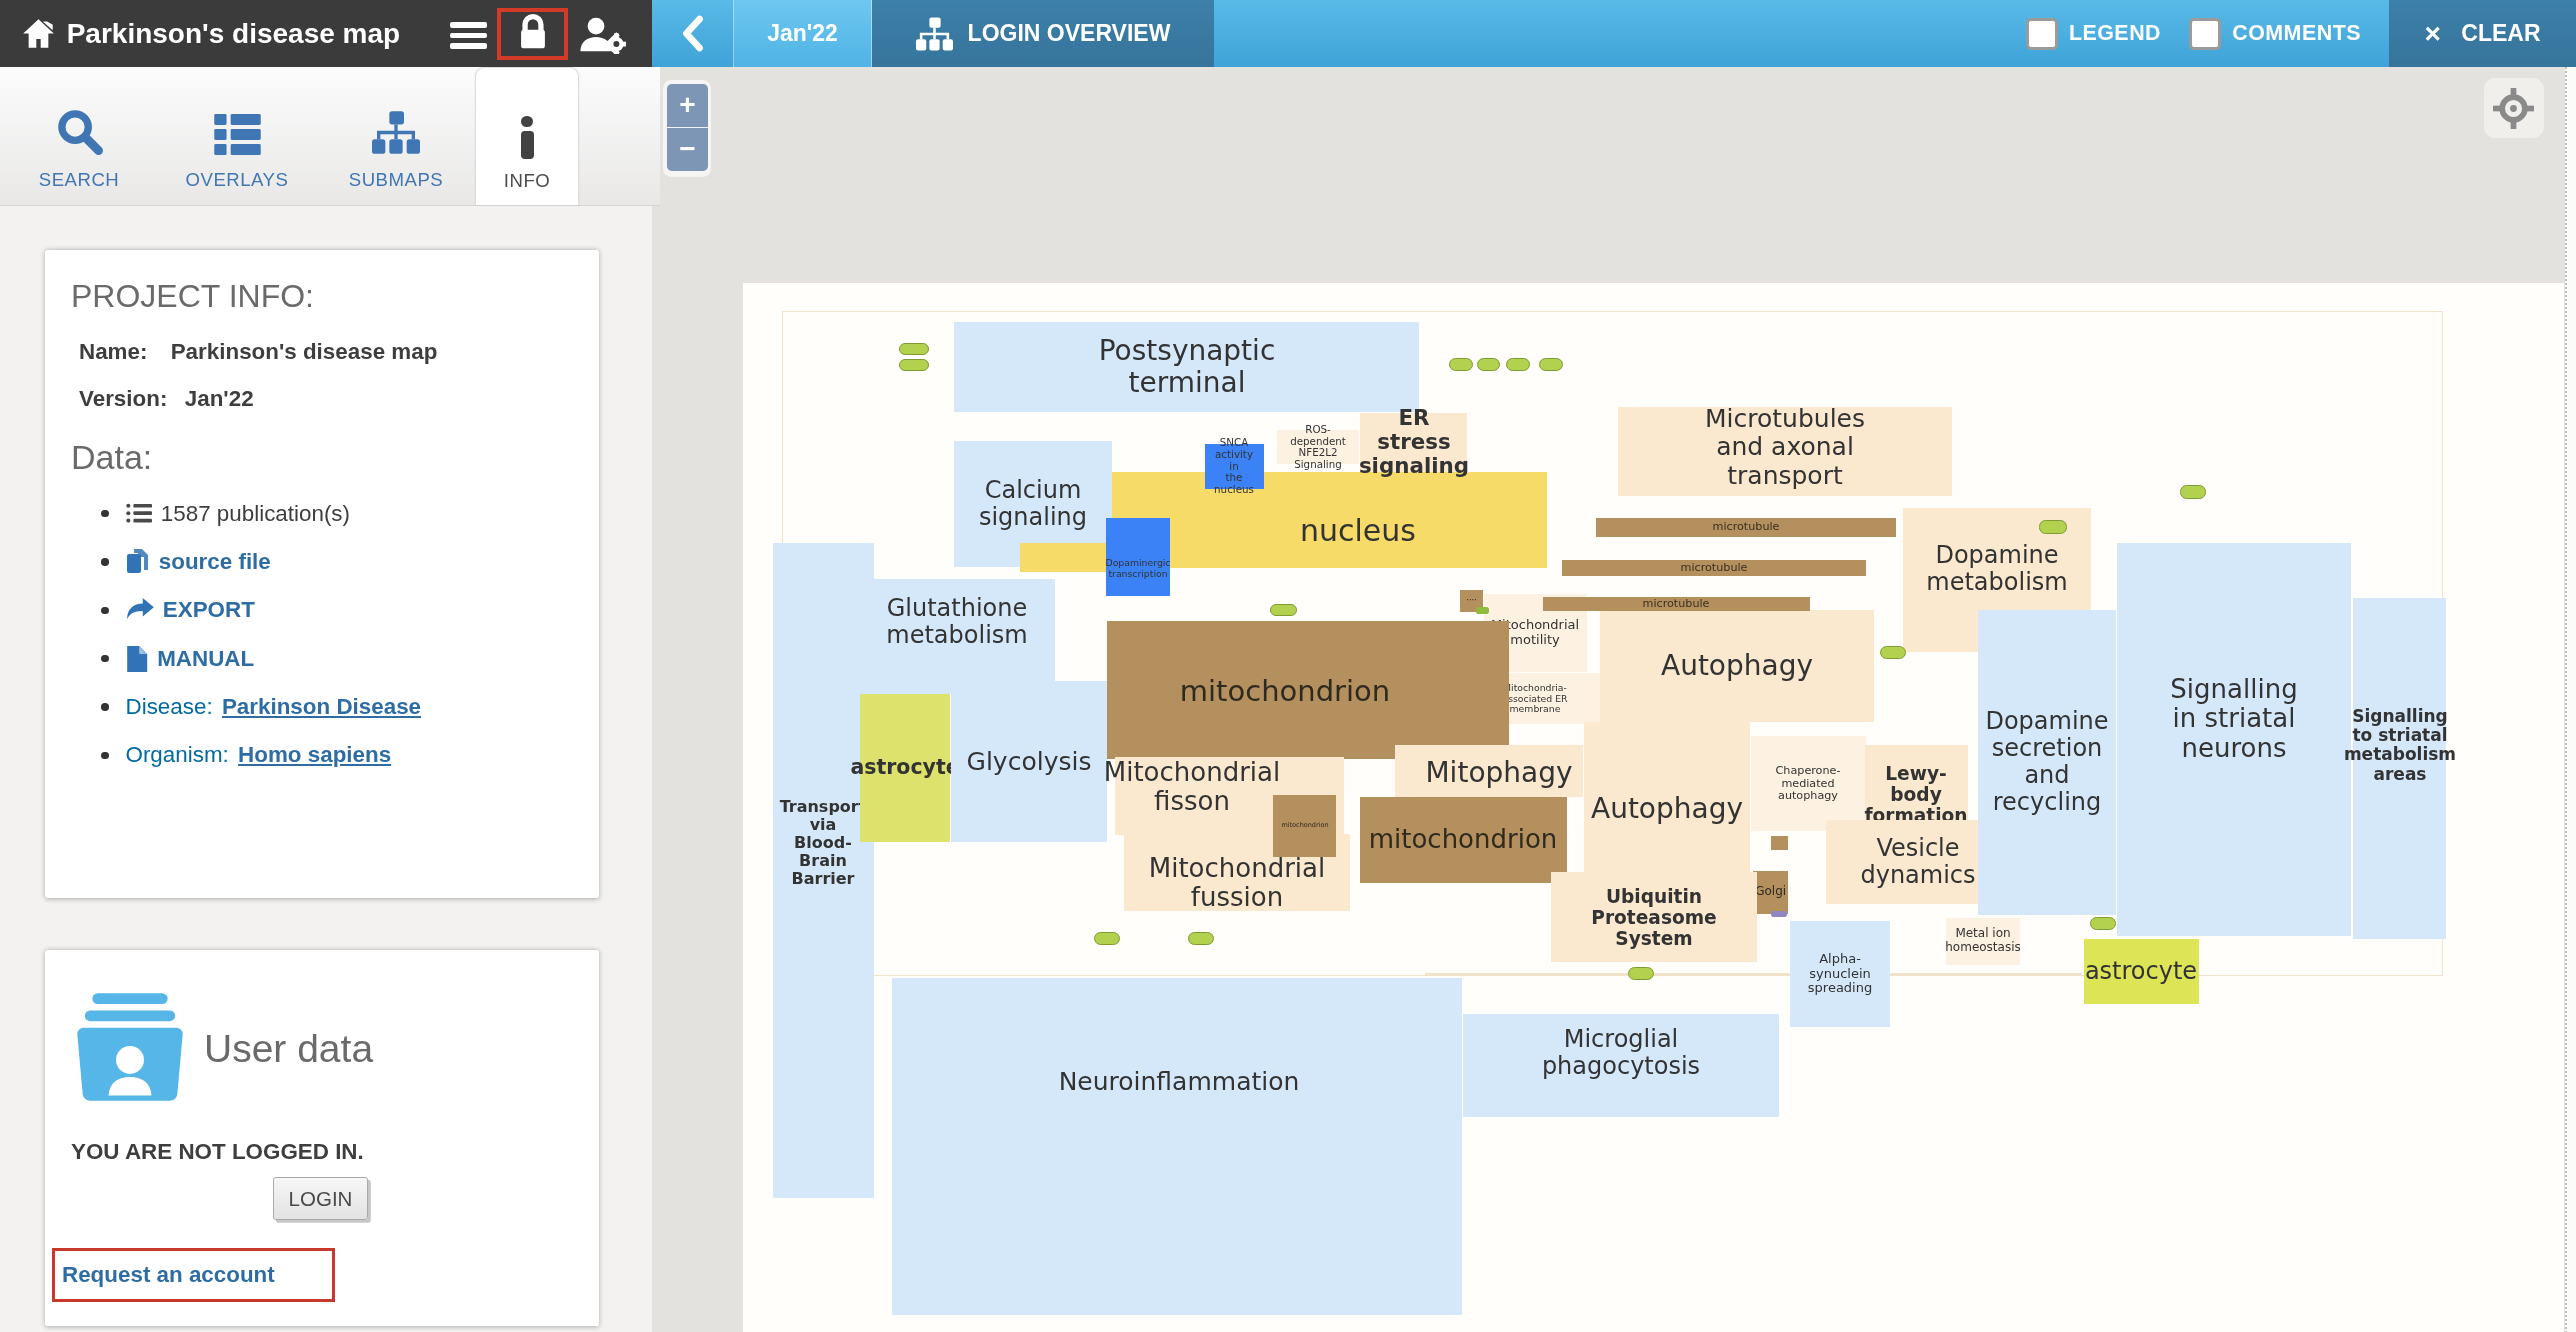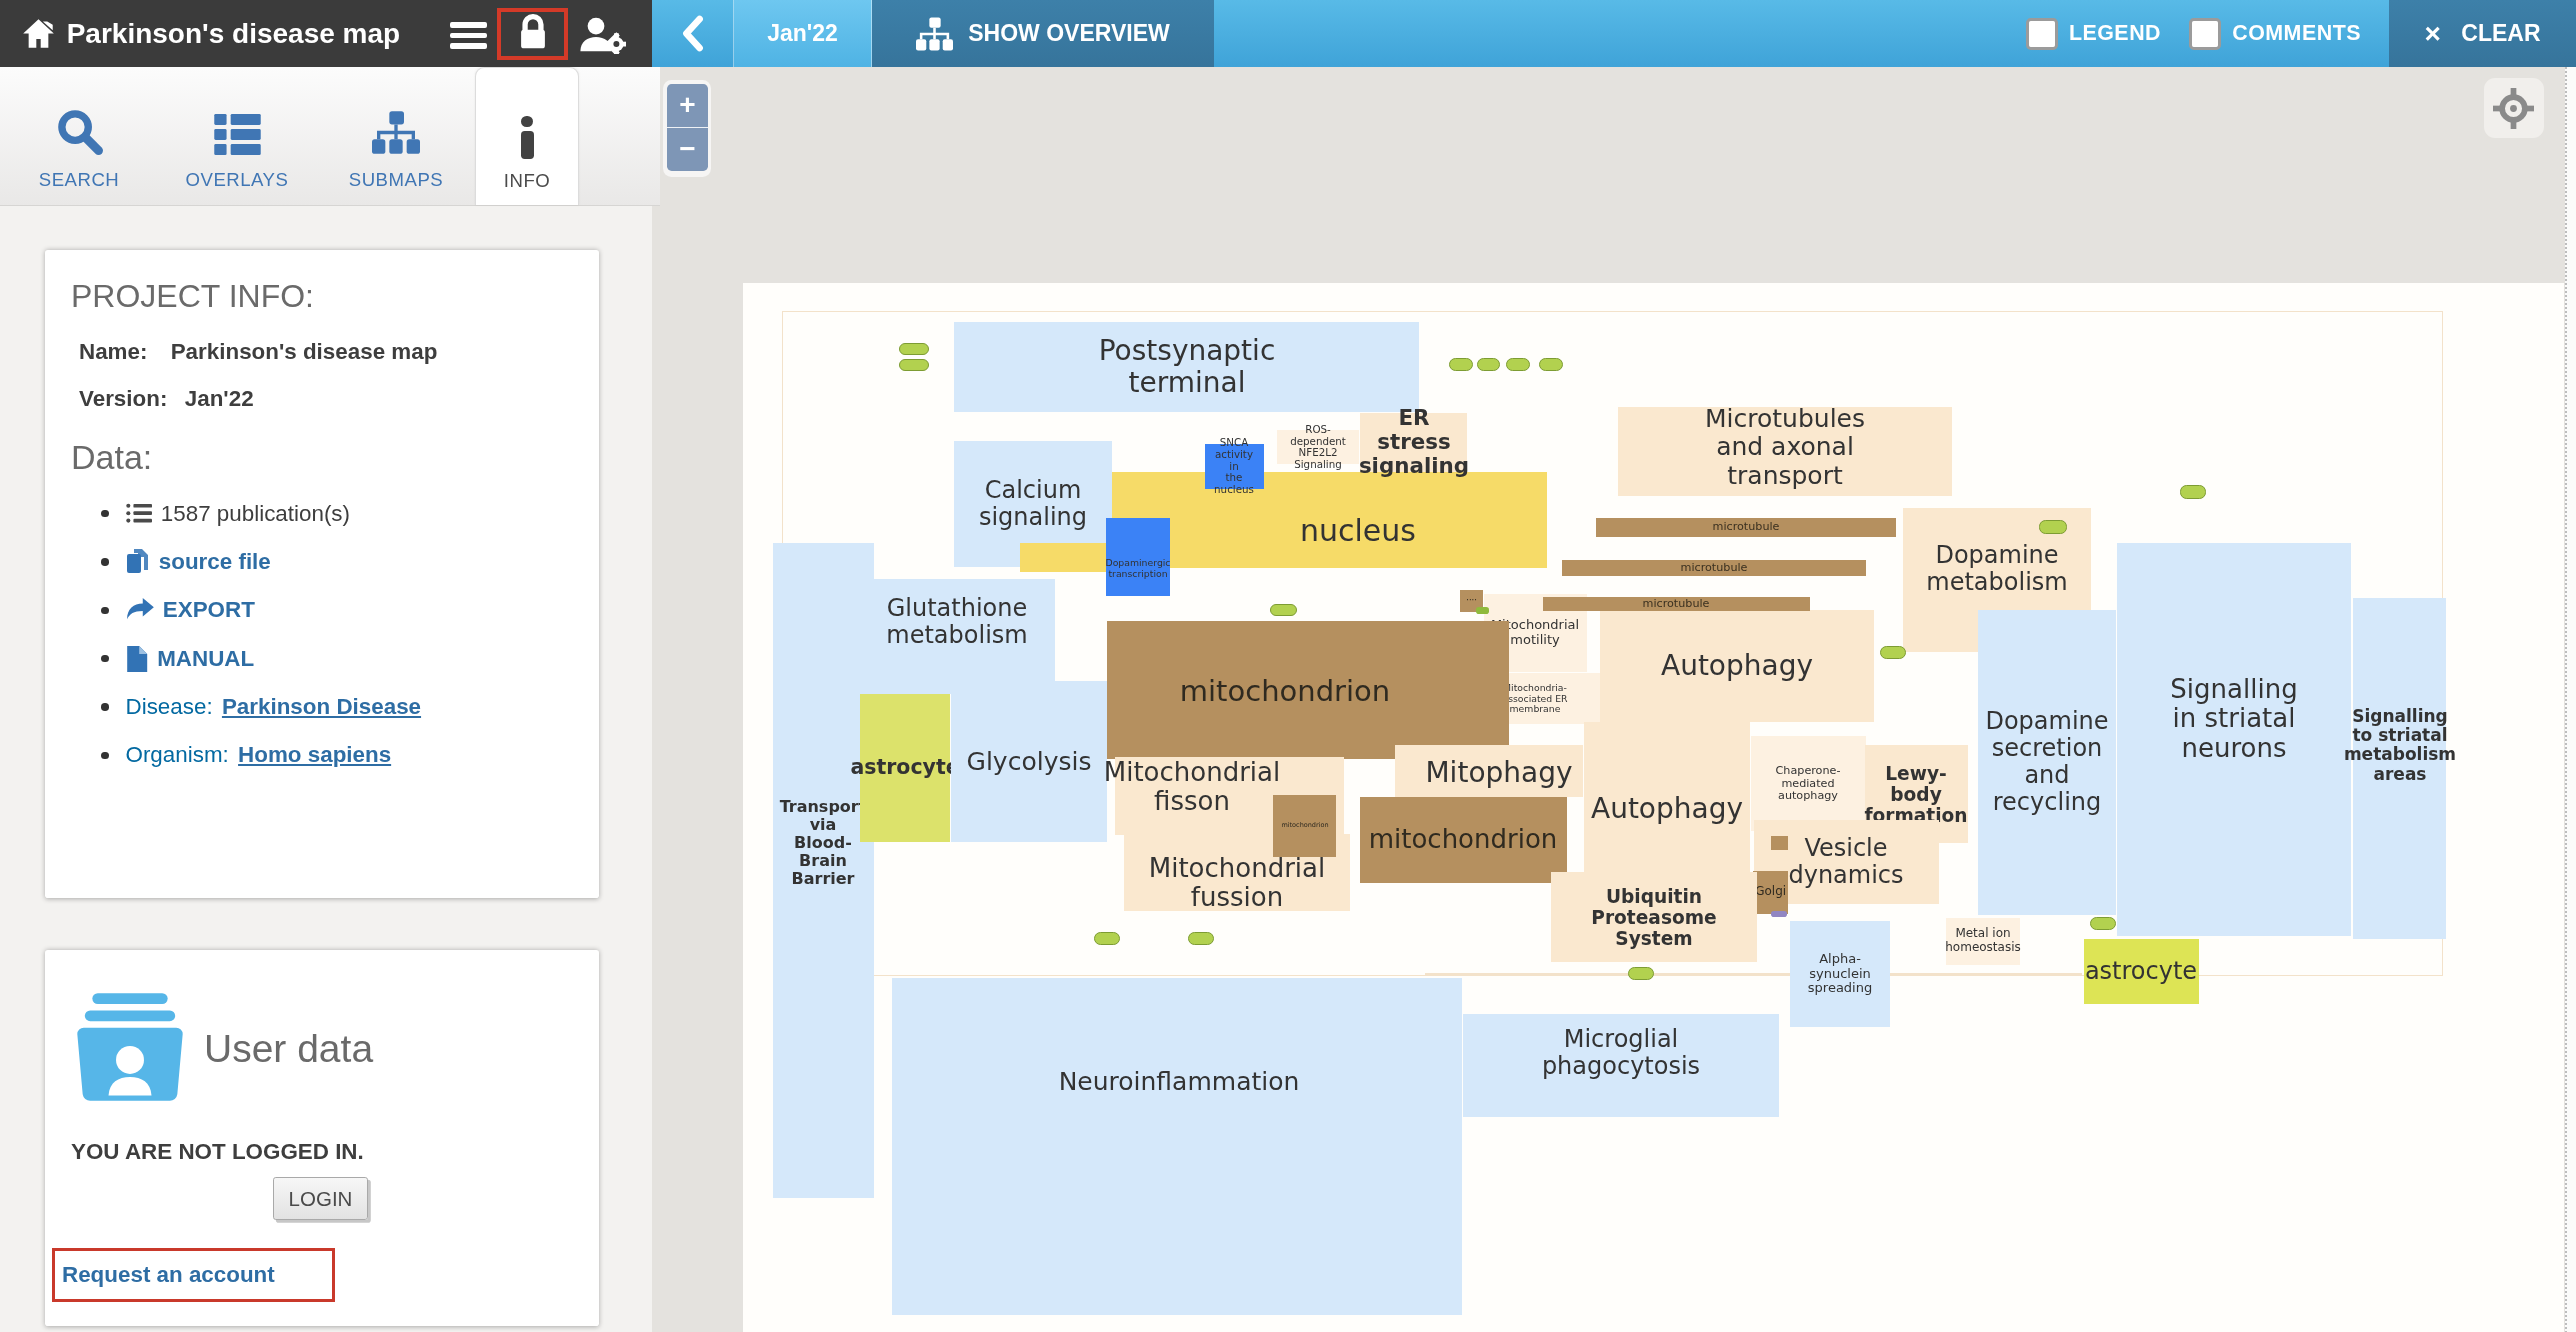--- a/index.html
+++ b/index.html
@@ -282,21 +282,21 @@
     <div class="tb-seg" id="tb-overview">
       <svg width="37" height="34" viewBox="0 0 36 32">
           <g fill="#fff">
             <rect x="13" y="0" width="11" height="10" rx="2"></rect>
             <rect x="0" y="21" width="10" height="11" rx="2"></rect>
             <rect x="13" y="21" width="10" height="11" rx="2"></rect>
             <rect x="26" y="21" width="10" height="11" rx="2"></rect>
           </g>
           <path fill="none" stroke="#fff" stroke-width="2.5" d="M18 10v6M5 21v-5h26v5M18 16v5"></path>
         </svg>
-      <span>SHOW OVERVIEW</span>
+      <span>LOGIN OVERVIEW</span>
     </div>
     <div id="tb-spacer"></div>
     <div class="cb-group">
       <span class="cb"></span>
       <span class="cb-label">LEGEND</span>
     </div>
     <div class="cb-group">
       <span class="cb"></span>
       <span class="cb-label">COMMENTS</span>
     </div>
@@ -404,21 +404,21 @@
           <span style="left: 32px; top: 31px; font-size: 6.5px;">mitochondrion</span>
         </div>
         <div class="node peach2" style="left: 1008px; top: 453px; width: 115px; height: 95px;">
           <span style="left: 57px; top: 48px; font-size: 11.2px;">Chaperone-mediated
 autophagy</span>
         </div>
         <div class="node peach" style="left: 1122px; top: 462px; width: 103px; height: 98px;">
           <span style="left: 51px; top: 49px; font-size: 18.6px; font-weight: bold;">Lewy-body
 formation</span>
         </div>
-        <div class="node peach" style="left: 1011px; top: 537px; width: 185px; height: 84px; text-decoration: underline;">
+        <div class="node peach" style="left: 1083px; top: 537px; width: 185px; height: 84px; text-decoration: underline;">
           <span style="left: 92px; top: 42px; font-size: 24px;">Vesicle
 dynamics</span>
         </div>
         <div class="node brown" style="left: 1010px; top: 588px; width: 35px; height: 43px;">
           <span style="left: 17.7px; top: 21.4px; font-size: 12px;">Golgi</span>
         </div>
         <div class="node peach" style="left: 808px; top: 589px; width: 206px; height: 90px;">
           <span style="left: 103px; top: 45px; font-size: 18.6px; font-weight: bold;">Ubiquitin Proteasome
 System</span>
         </div>

